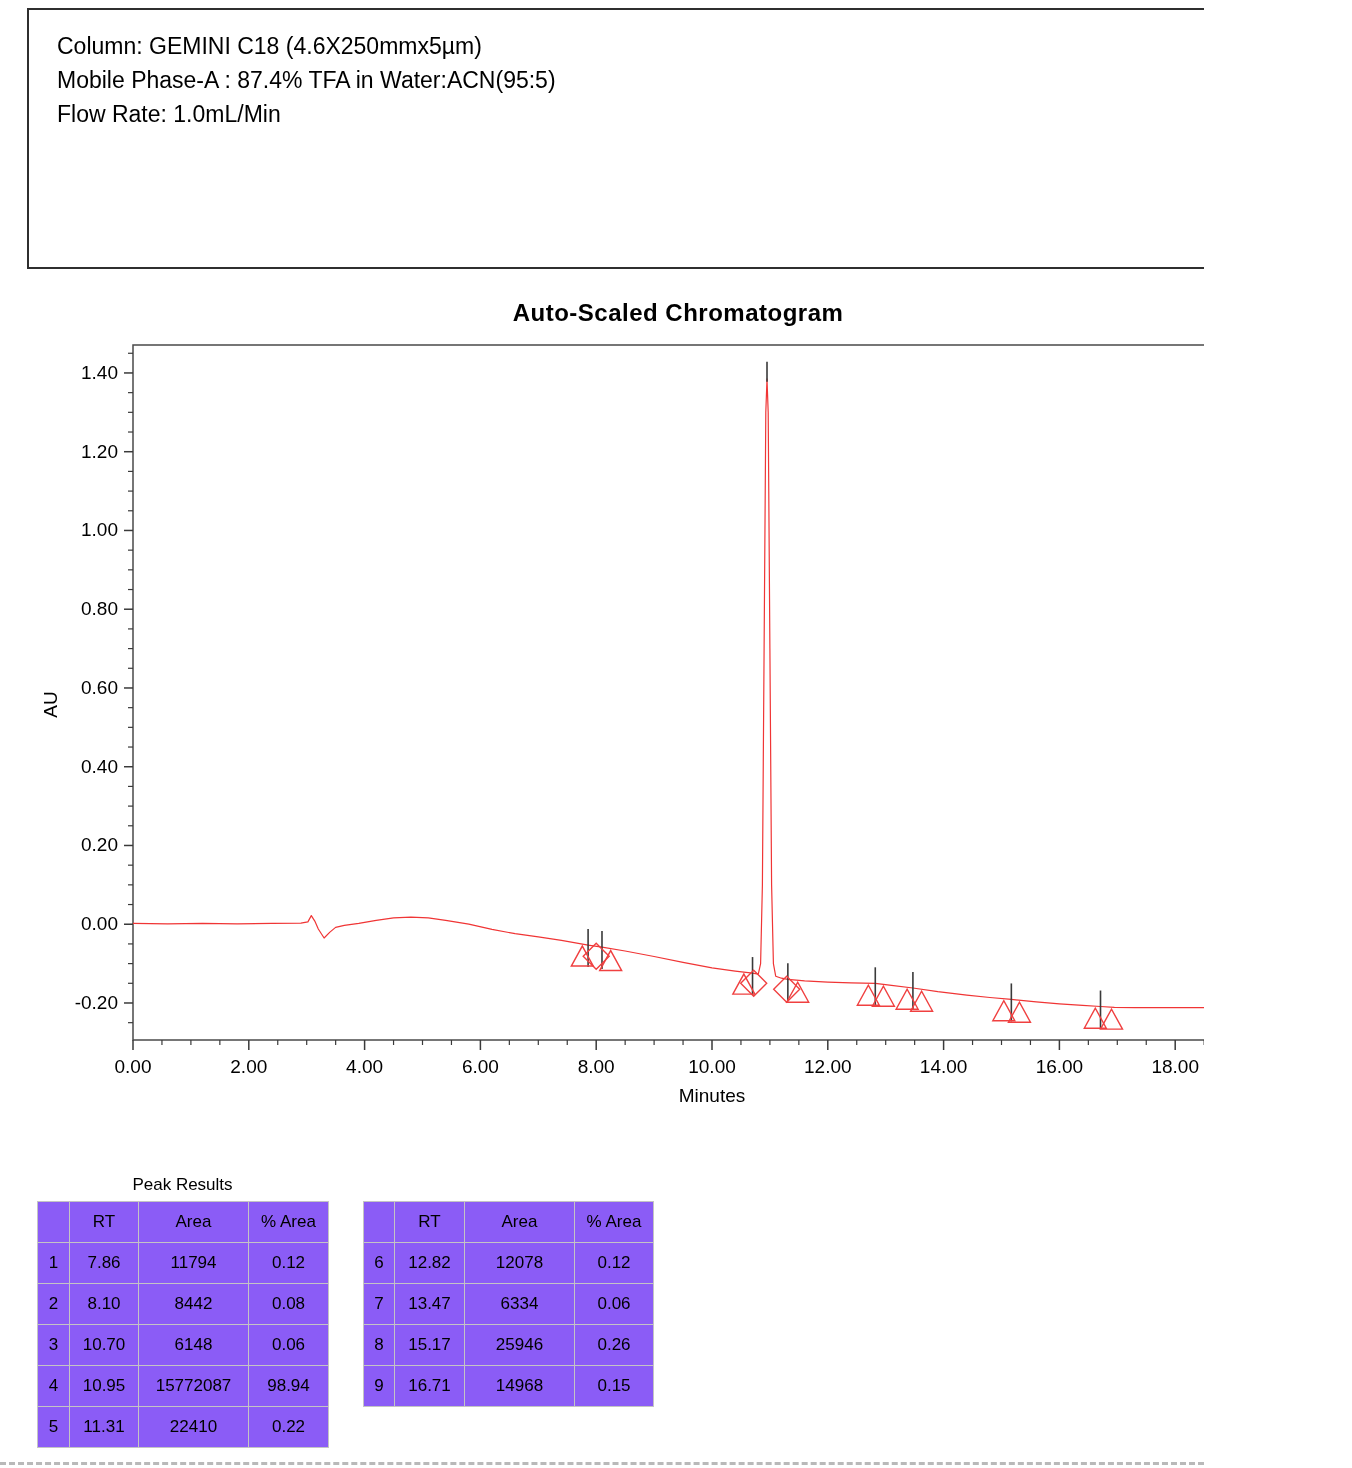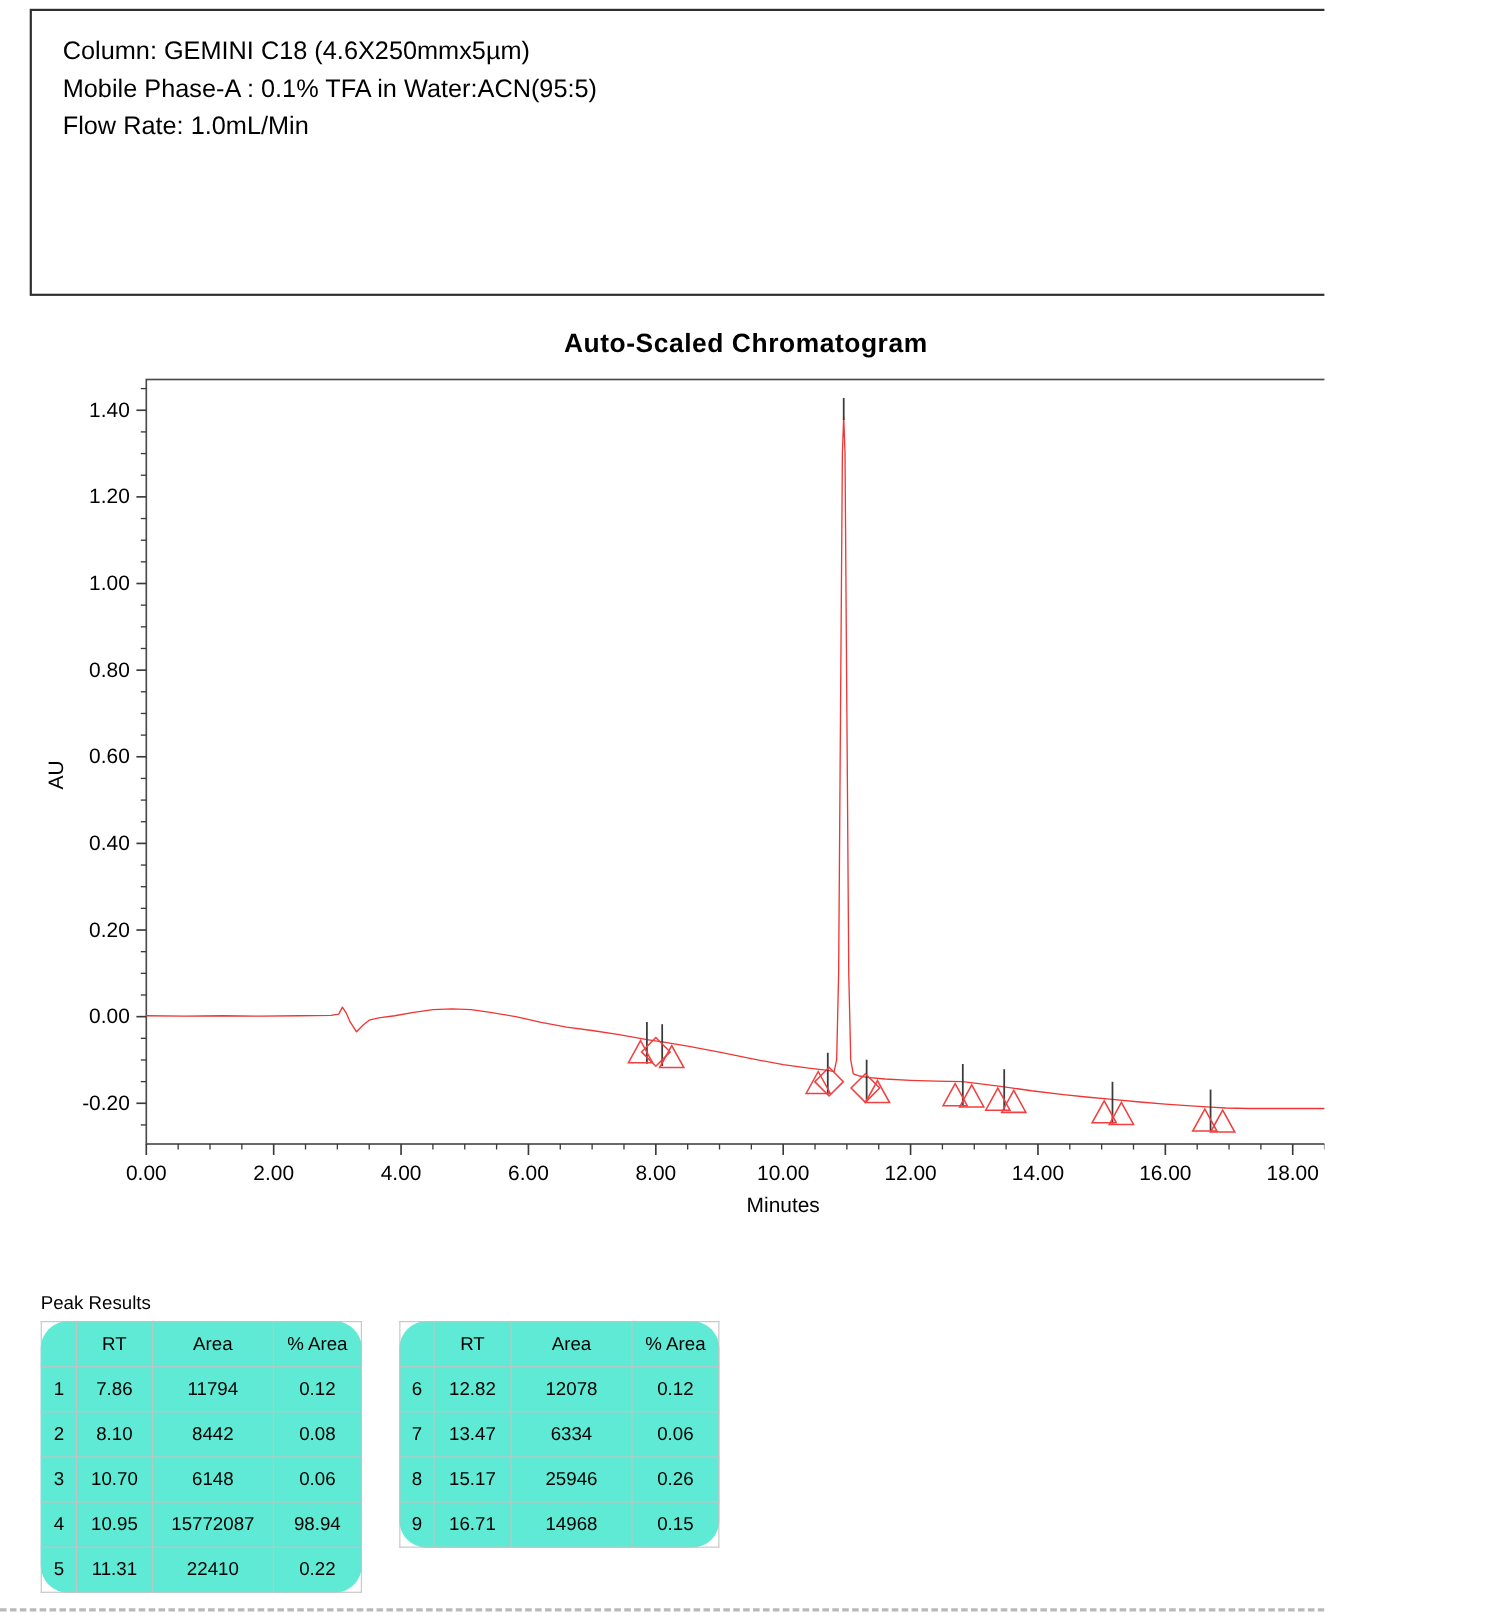--- a/index.html
+++ b/index.html
@@ -16,47 +16,47 @@
 
   .chart-title {
     position:absolute; left:0; top:299px; width:1356px;
     text-align:center; font-size:24px; font-weight:bold; letter-spacing:0.5px;
   }
 
   svg.chart { position:absolute; left:0; top:0; width:1352px; height:1130px; }
 
   .peak-results-title {
     position:absolute; left:37px; top:1175px; width:291px;
-    font-size:17px;
+    text-align:center; font-size:17px;
   }
 
   table.peak-table {
-    position:absolute; border-collapse:collapse; background:#5eead4;
-    font-size:17px; table-layout:fixed;border-radius:25px;
+    position:absolute; border-collapse:collapse; background:#8b5cf6;
+    font-size:17px; table-layout:fixed;
   }
   table.peak-table td, table.peak-table th {
     border:1px solid #c4c4c4; text-align:center; vertical-align:middle;
     font-weight:normal; height:41px; overflow:hidden; white-space:nowrap;
   }
   #peak-table-left  { left:37px;  top:1201px; width:291px; }
   #peak-table-right { left:363px; top:1201px; width:290px; }
 
   .page-break-line {
     position:absolute; left:0; right:0; bottom:3px; height:0;
     border-top:3px dashed #b9b9b9;
   }
 </style>
 </head>
 <body>
 
 <div class="page">
 
   <div class="info-box">
     <div class="info-line">Column: GEMINI C18 (4.6X250mmx5µm)</div>
-    <div class="info-line">Mobile Phase-A : 0.1% TFA in Water:ACN(95:5)</div>
+    <div class="info-line">Mobile Phase-A : 87.4% TFA in Water:ACN(95:5)</div>
     <div class="info-line">Flow Rate: 1.0mL/Min</div>
   </div>
 
   <div class="chart-title">Auto-Scaled Chromatogram</div>
 
   <svg class="chart" id="chart-svg" viewBox="0 0 1352 1130" xmlns="http://www.w3.org/2000/svg">
       <rect x="133" y="345" width="1158" height="695" fill="none" stroke="#4a4a4a" stroke-width="1.5"></rect>
       <line x1="124" y1="1002.9858356940509" x2="133" y2="1002.9858356940509" stroke="#3a3a3a" stroke-width="1.5"></line>
       <text x="118" y="1008.9858356940509" text-anchor="end" font-size="19" font-family="&quot;Liberation Sans&quot;, sans-serif" fill="#000" transform="">-0.20</text>
       <line x1="124" y1="924.2322946175638" x2="133" y2="924.2322946175638" stroke="#3a3a3a" stroke-width="1.5"></line>

